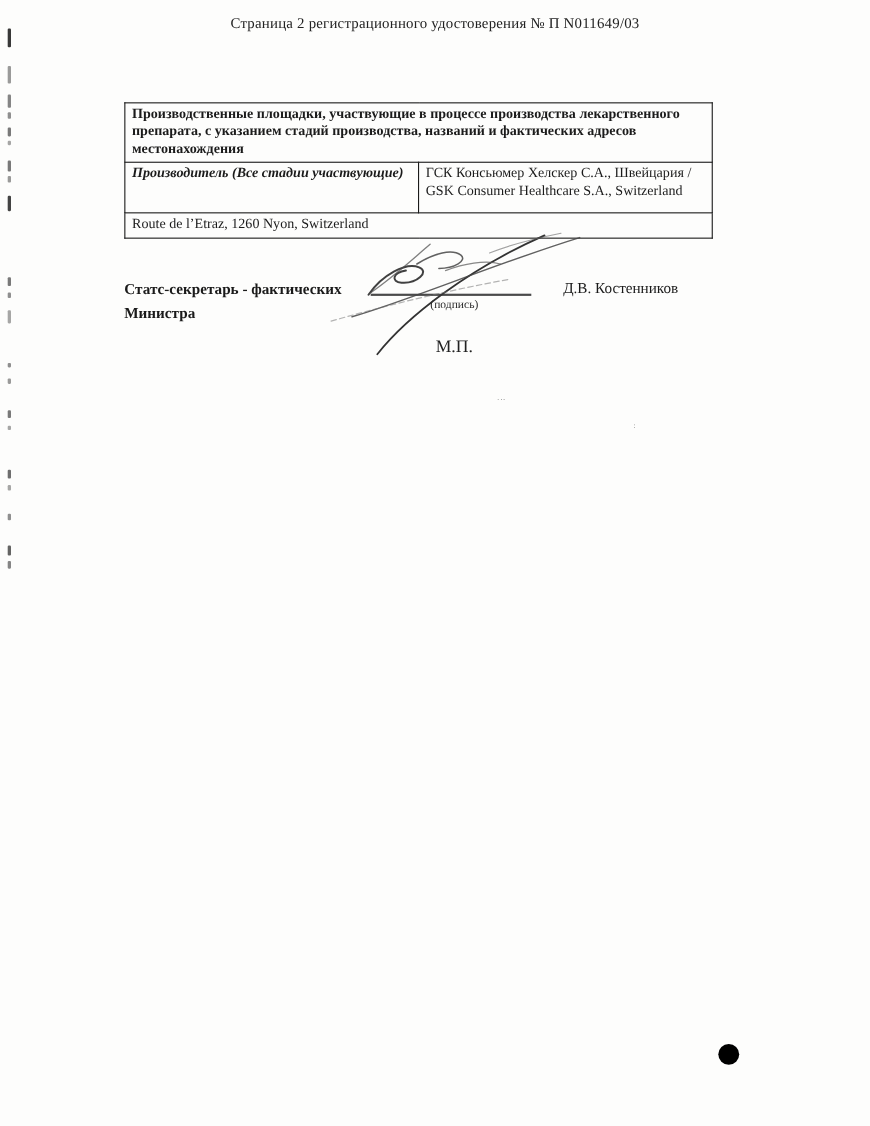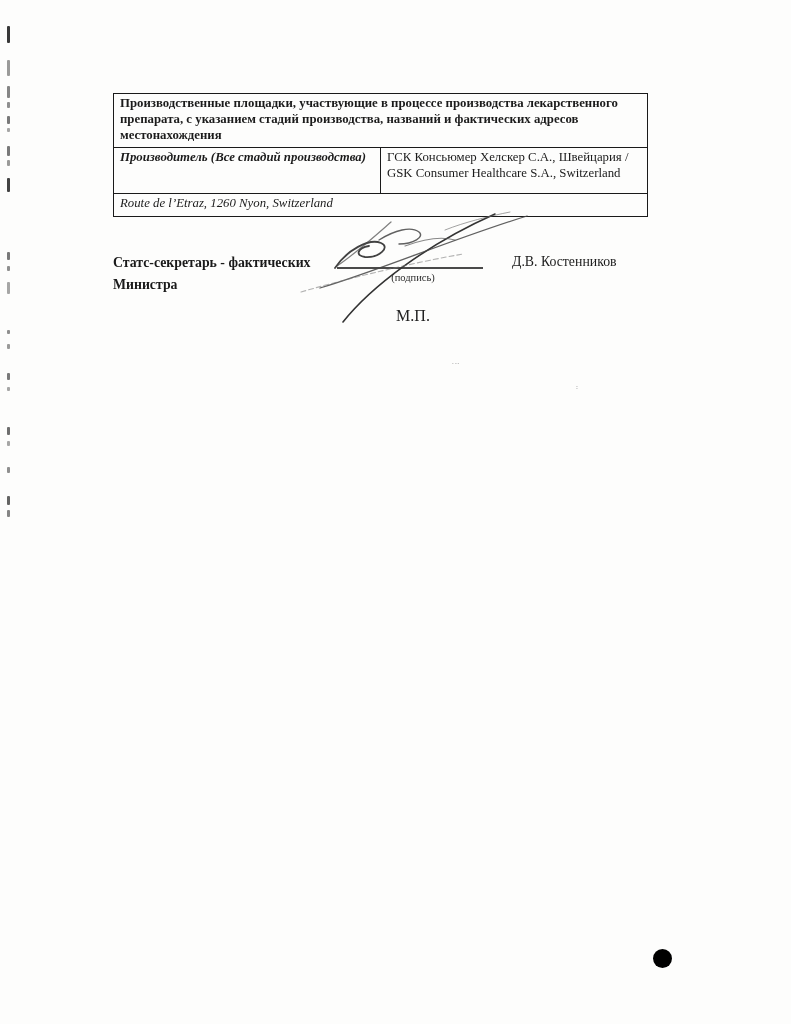--- a/index.html
+++ b/index.html
@@ -36,21 +36,21 @@
     border: 1.6px solid #1a1a1a;
     padding: 2px 6px 4px 6px;
     font-size: 12.8px;
     line-height: 15.8px;
     vertical-align: top;
     color: #1b1b1b;
   }
   .doc-table .th-cell { font-weight: bold; height: 49px; }
   .doc-table .producer-label { font-weight: bold; font-style: italic; width: 302px; height: 46px; }
   .doc-table .producer-value { width: 233px; }
-  .doc-table .address-cell { height: 22px; font-style: italic; }
+  .doc-table .address-cell { height: 22px; }
 
   .signer-title {
     position: absolute;
     left: 113px;
     top: 252px;
     width: 230px;
     font-weight: bold;
     font-size: 13.8px;
     line-height: 21.5px;
     color: #1a1a1a;
@@ -120,28 +120,29 @@
     color: #8a8a8a;
     font-size: 7px;
     letter-spacing: 1px;
   }
 </style>
 </head>
 <body>
 
 <div class="page">
 
+  <div class="page-header">Страница 2 регистрационного удостоверения № П N011649/03</div>
 
   <table class="doc-table">
     <tbody>
       <tr>
         <td class="th-cell" colspan="2">Производственные площадки, участвующие в процессе производства лекарственного препарата, с указанием стадий производства, названий и фактических адресов местонахождения</td>
       </tr>
       <tr>
-        <td class="producer-label">Производитель (Все стадий производства)</td>
+        <td class="producer-label">Производитель (Все стадии участвующие)</td>
         <td class="producer-value">ГСК Консьюмер Хелскер С.А., Швейцария / GSK Consumer Healthcare S.A., Switzerland</td>
       </tr>
       <tr>
         <td class="address-cell" colspan="2">Route de l’Etraz, 1260 Nyon, Switzerland</td>
       </tr>
     </tbody>
   </table>
 
   <div class="signer-title">Статс-секретарь - фактических Министра</div>
 

